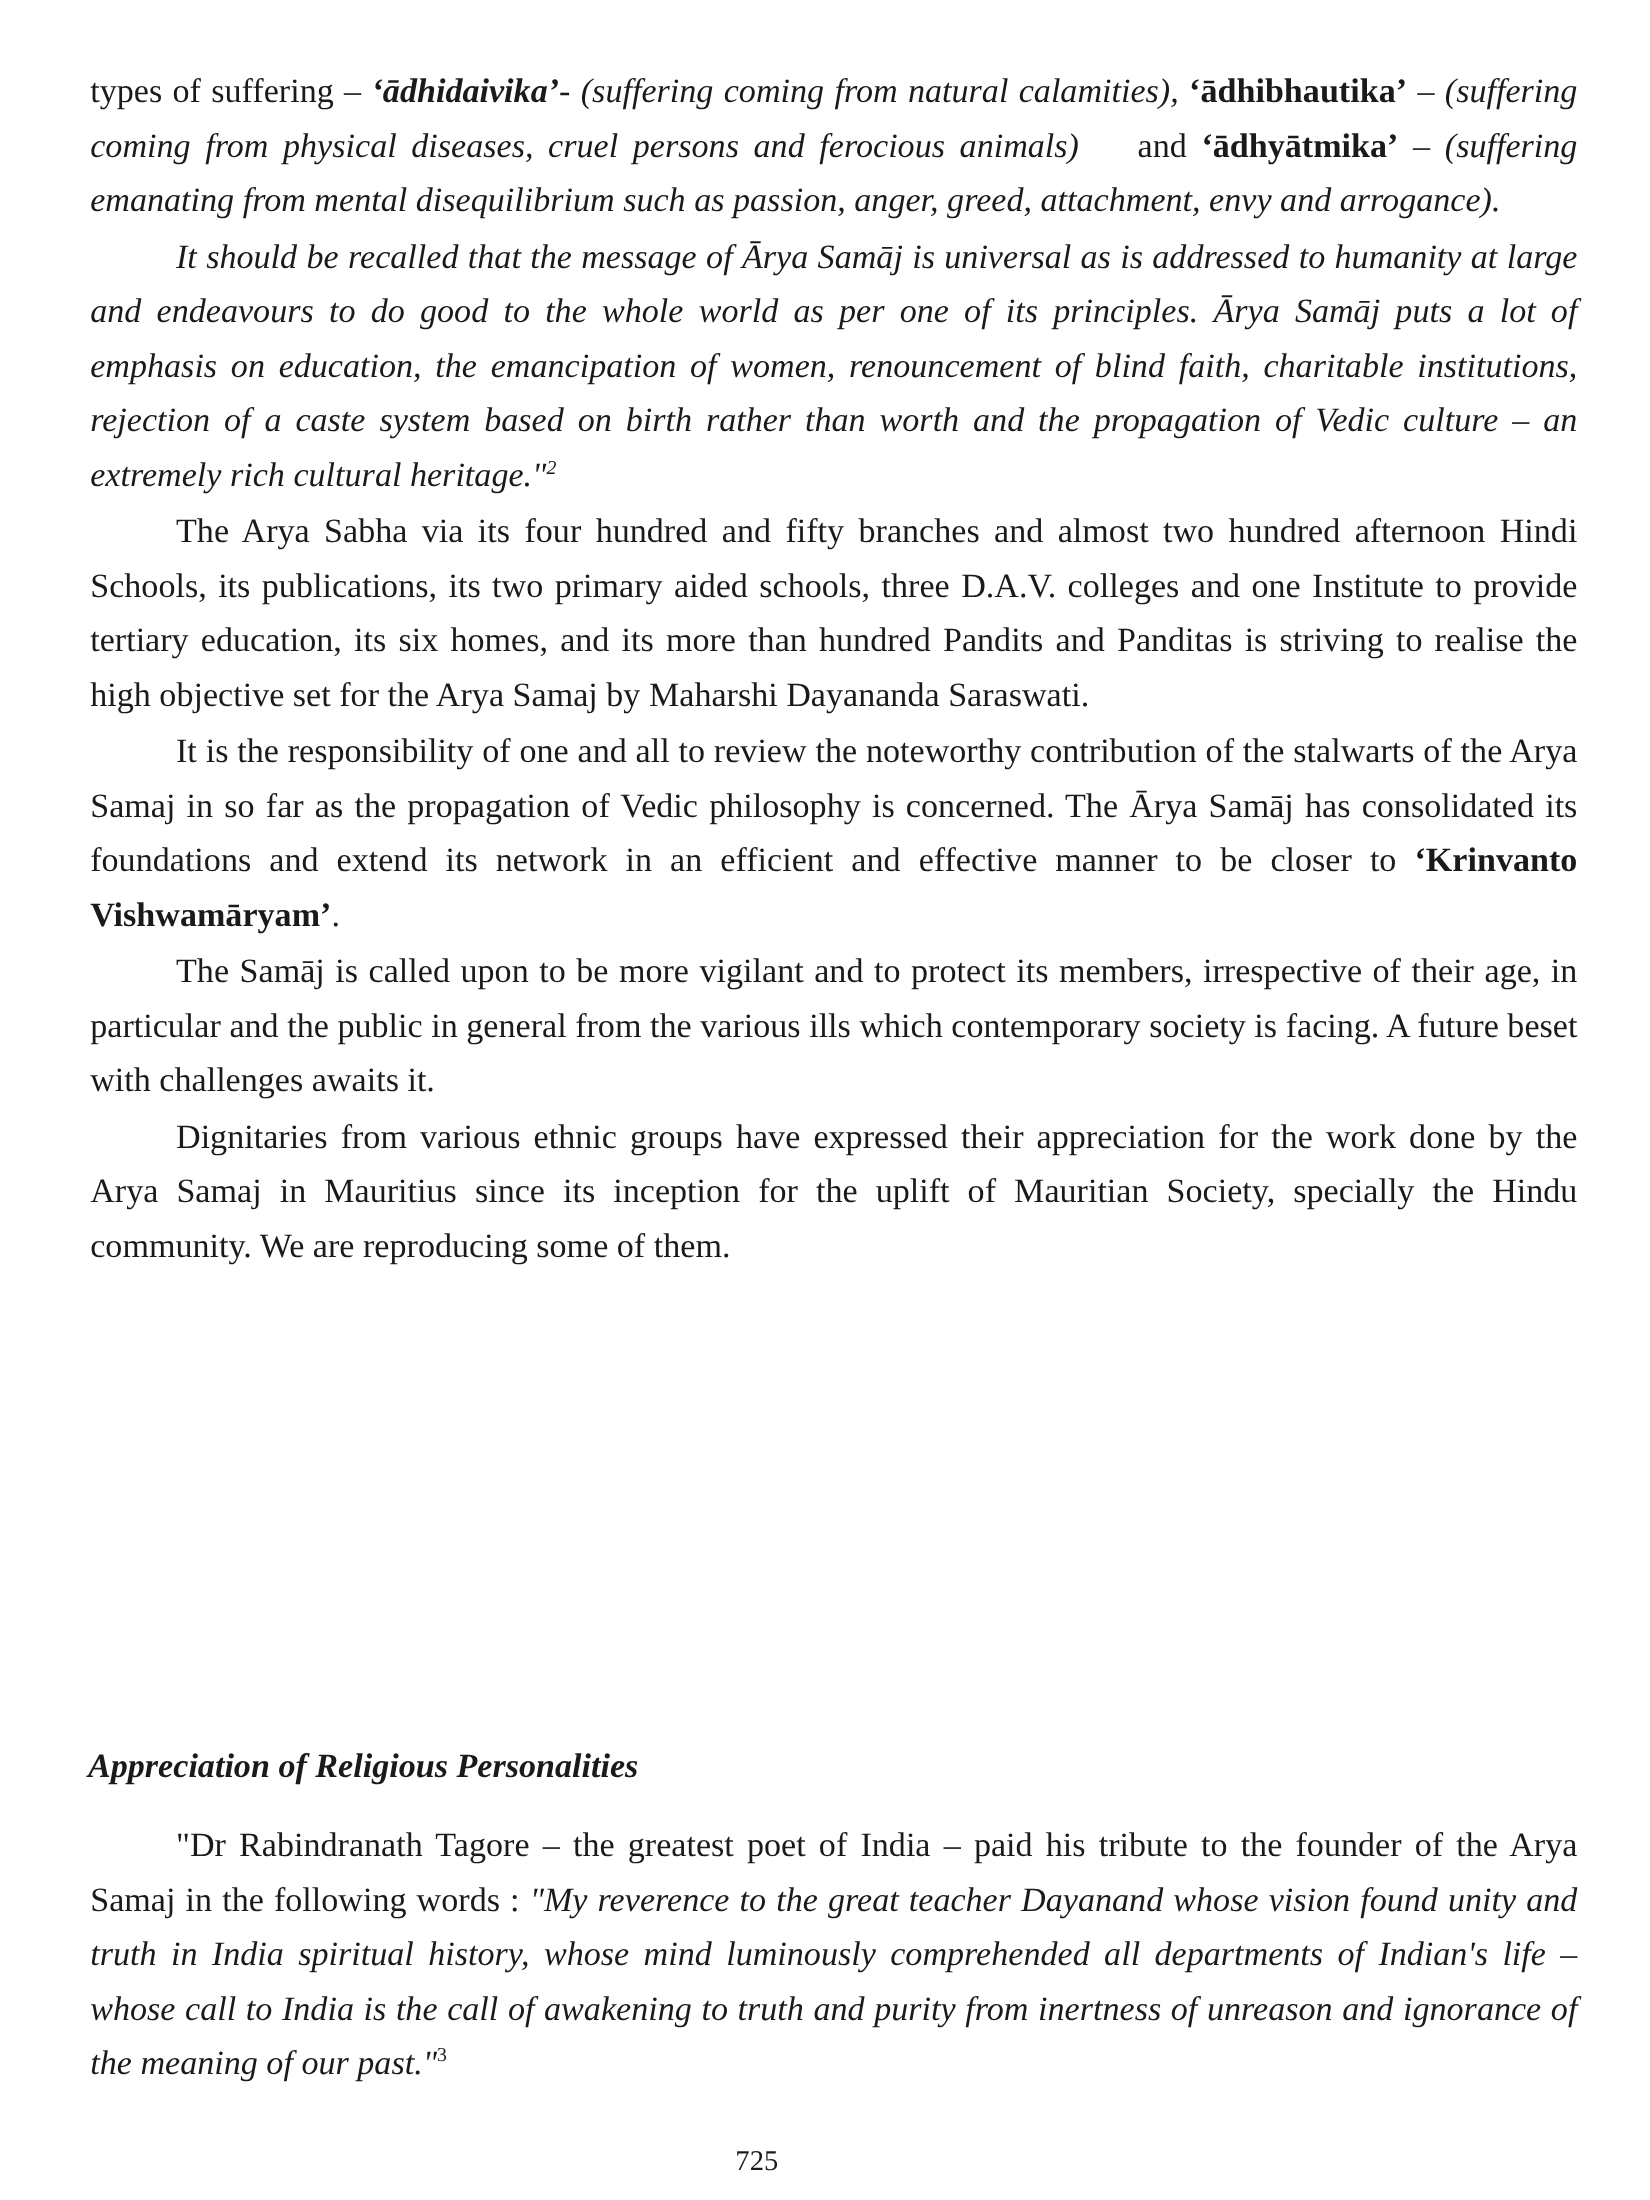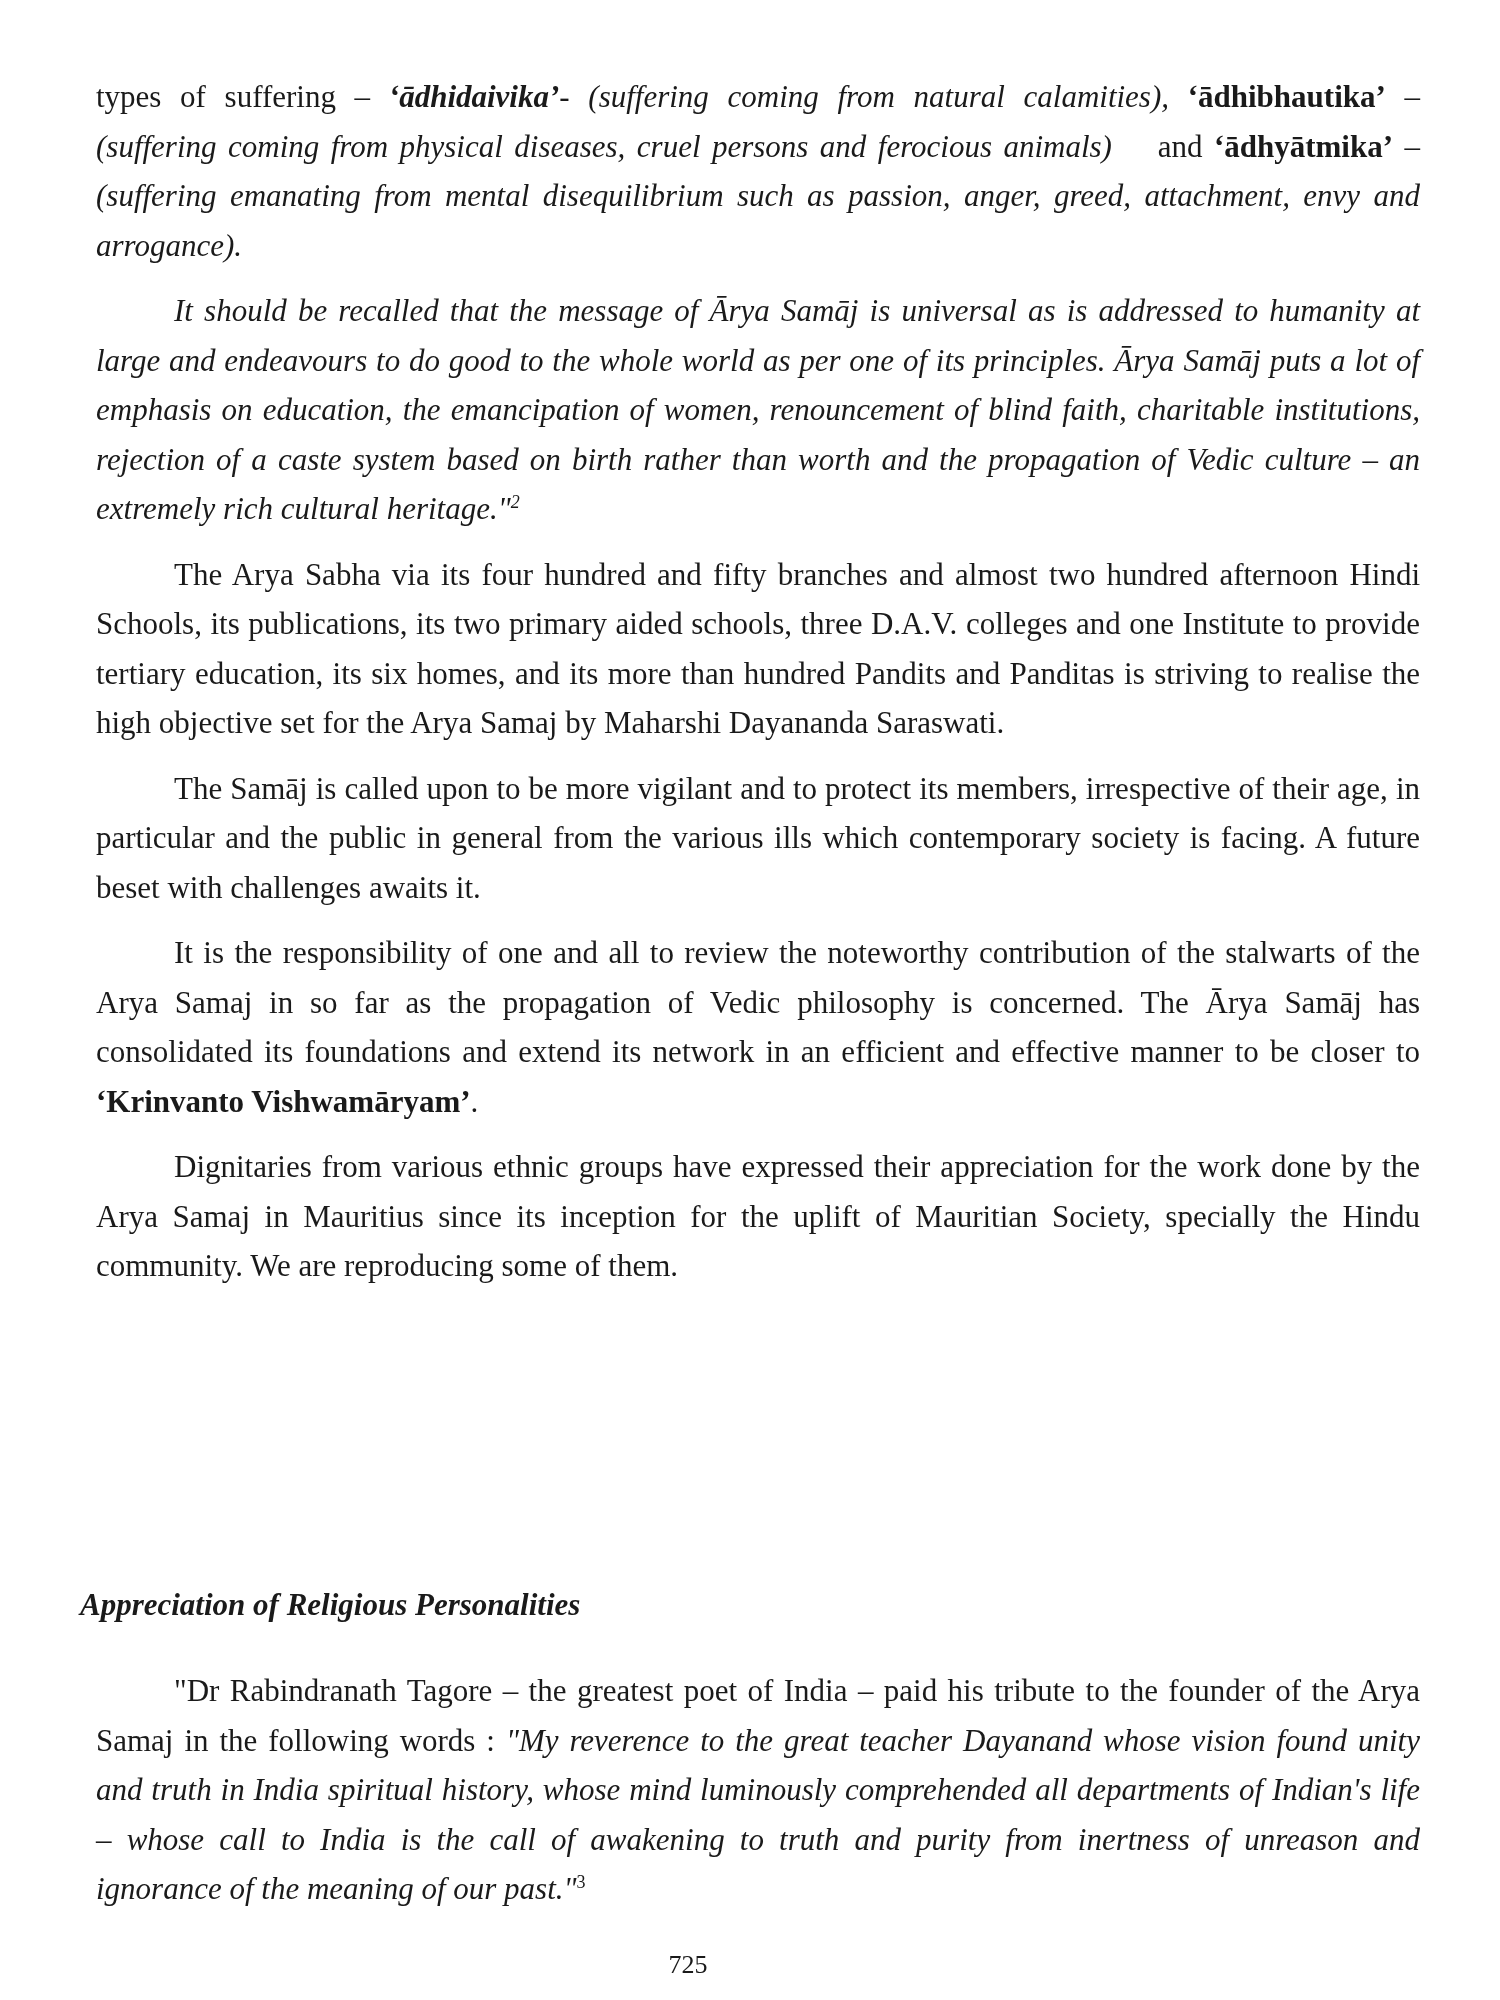--- a/index.html
+++ b/index.html
@@ -1,40 +1,40 @@
 <!DOCTYPE html>
 <html><head>
 <meta charset="utf-8">
 <style>
   html, body { margin:0; padding:0; background:#ffffff; }
   body { width:1500px; height:2000px; position:relative; overflow:hidden;
          font-family:"Liberation Serif", "DejaVu Serif", serif; color:#1a1a1a; }
   .page { position:absolute; left:80px; top:56px; width:1356px; }
-  p { margin:16px; font-size:31px; line-height:49.5px; text-align:justify; }
+  p { margin:2px; font-size:31px; line-height:49.5px; text-align:justify; }
   .indent { text-indent:78px; }
   .it { font-style:italic; }
   .b { font-weight:bold; }
   .bi { font-weight:bold; font-style:italic; }
   sup { font-size:18px; line-height:0; }
   h2 { margin:0; font-size:31px; font-weight:bold; line-height:50px;font-style:italic; }
   .heading-wrap { position:absolute; left:80px; top:1580px; }
   .quote2 { position:absolute; left:80px; top:1650px; width:1356px; }
   .pagenum { position:absolute; top:1950px; left:0; width:1376px; text-align:center; font-size:26px; }
 </style>
 </head>
 <body>
 
 <div class="page">
   <p>
     <span>types of suffering – </span><span class="bi">‘ādhidaivika’</span><span>- </span><span class="it">(suffering coming from natural calamities),</span><span> </span><span class="b">‘ādhibhautika’</span><span> – </span><span class="it">(suffering coming from physical diseases, cruel persons and ferocious animals)</span><span style="white-space:pre">    and </span><span class="b">‘ādhyātmika’</span><span> – </span><span class="it">(suffering emanating from mental disequilibrium such as passion, anger, greed, attachment, envy and arrogance).</span>
   </p>
   <p class="indent it"><span>It should be recalled that the message of Ārya Samāj is universal as is addressed to humanity at large and endeavours to do good to the whole world as per one of its principles.  Ārya Samāj puts a lot of emphasis on education, the emancipation of women, renouncement of blind faith, charitable institutions, rejection of a caste system based on birth rather than worth and the propagation of Vedic culture – an extremely rich cultural heritage."</span><sup>2</sup></p>
   <p class="indent">The Arya Sabha via its four hundred and fifty branches and almost two hundred afternoon Hindi Schools, its publications, its two primary aided schools, three D.A.V. colleges and one Institute to provide tertiary education, its six homes, and its more than hundred Pandits and Panditas is striving to realise the high objective set for the Arya Samaj by Maharshi Dayananda Saraswati.</p>
+  <p class="indent"><span>It is the responsibility of one and all to review the noteworthy contribution of the stalwarts of the Arya Samaj in so far as the propagation of Vedic philosophy is concerned. The Ārya Samāj has consolidated its foundations and extend its network in an efficient and effective manner to be closer to </span><span class="b">‘Krinvanto Vishwamāryam’</span><span>.</span></p>
   <p class="indent">The Samāj is called upon to be more vigilant and to protect its members, irrespective of their age, in particular and the public in general from the various ills which contemporary society is facing.  A future beset with challenges awaits it.</p>
-  <p class="indent"><span>It is the responsibility of one and all to review the noteworthy contribution of the stalwarts of the Arya Samaj in so far as the propagation of Vedic philosophy is concerned. The Ārya Samāj has consolidated its foundations and extend its network in an efficient and effective manner to be closer to </span><span class="b">‘Krinvanto Vishwamāryam’</span><span>.</span></p>
   <p class="indent">Dignitaries from various ethnic groups have expressed their appreciation for the work done by the Arya Samaj in Mauritius since its inception for the uplift of Mauritian Society, specially the Hindu community.  We are reproducing some of them.</p>
 </div>
 
 <div class="heading-wrap">
   <h2>Appreciation of Religious Personalities</h2>
 </div>
 
 <div class="quote2">
   <p class="indent"><span>"Dr Rabindranath Tagore – the greatest poet of India – paid his tribute to the founder of the Arya Samaj in the following words :  </span><span class="it">"My reverence to the great teacher Dayanand whose vision found unity and truth in India spiritual history, whose mind luminously comprehended all departments of Indian's life – whose call to India is the call of awakening to truth and purity from inertness of unreason and ignorance of the meaning of our past."</span><sup>3</sup></p>
 </div>

